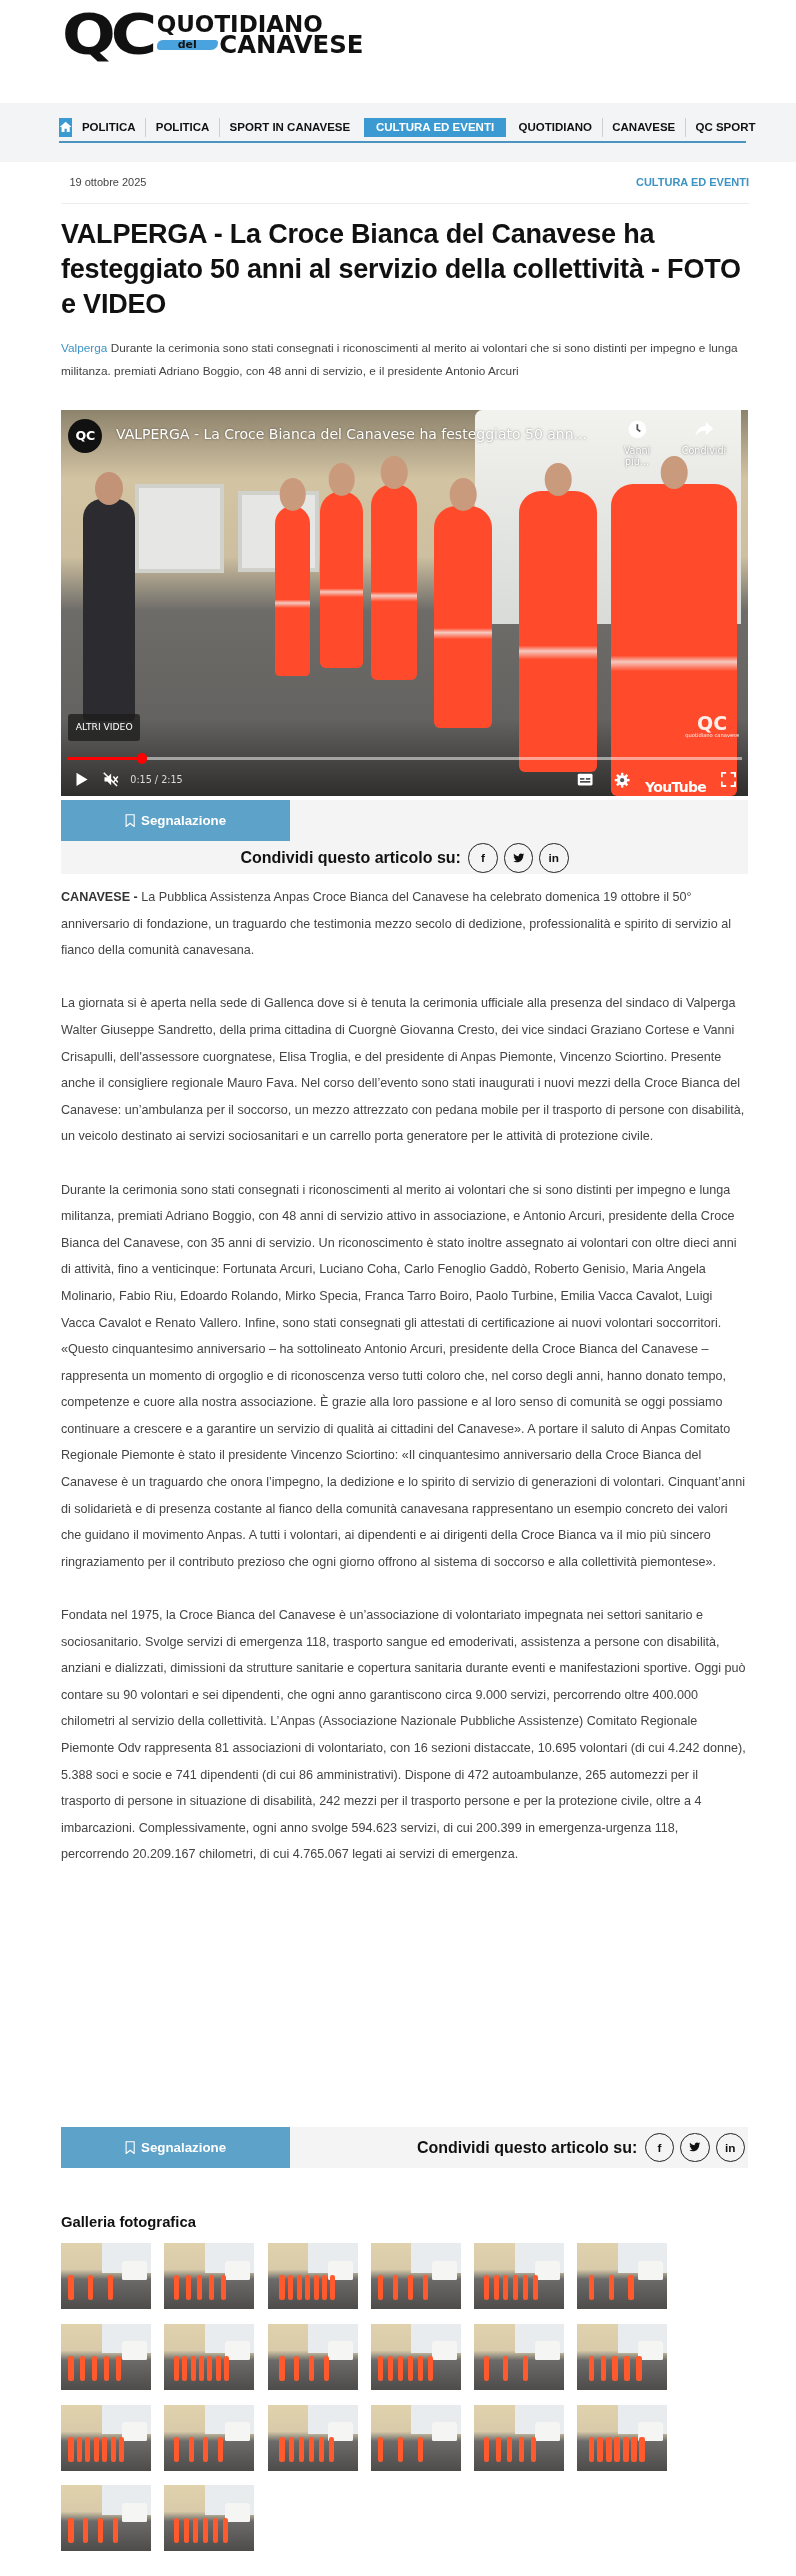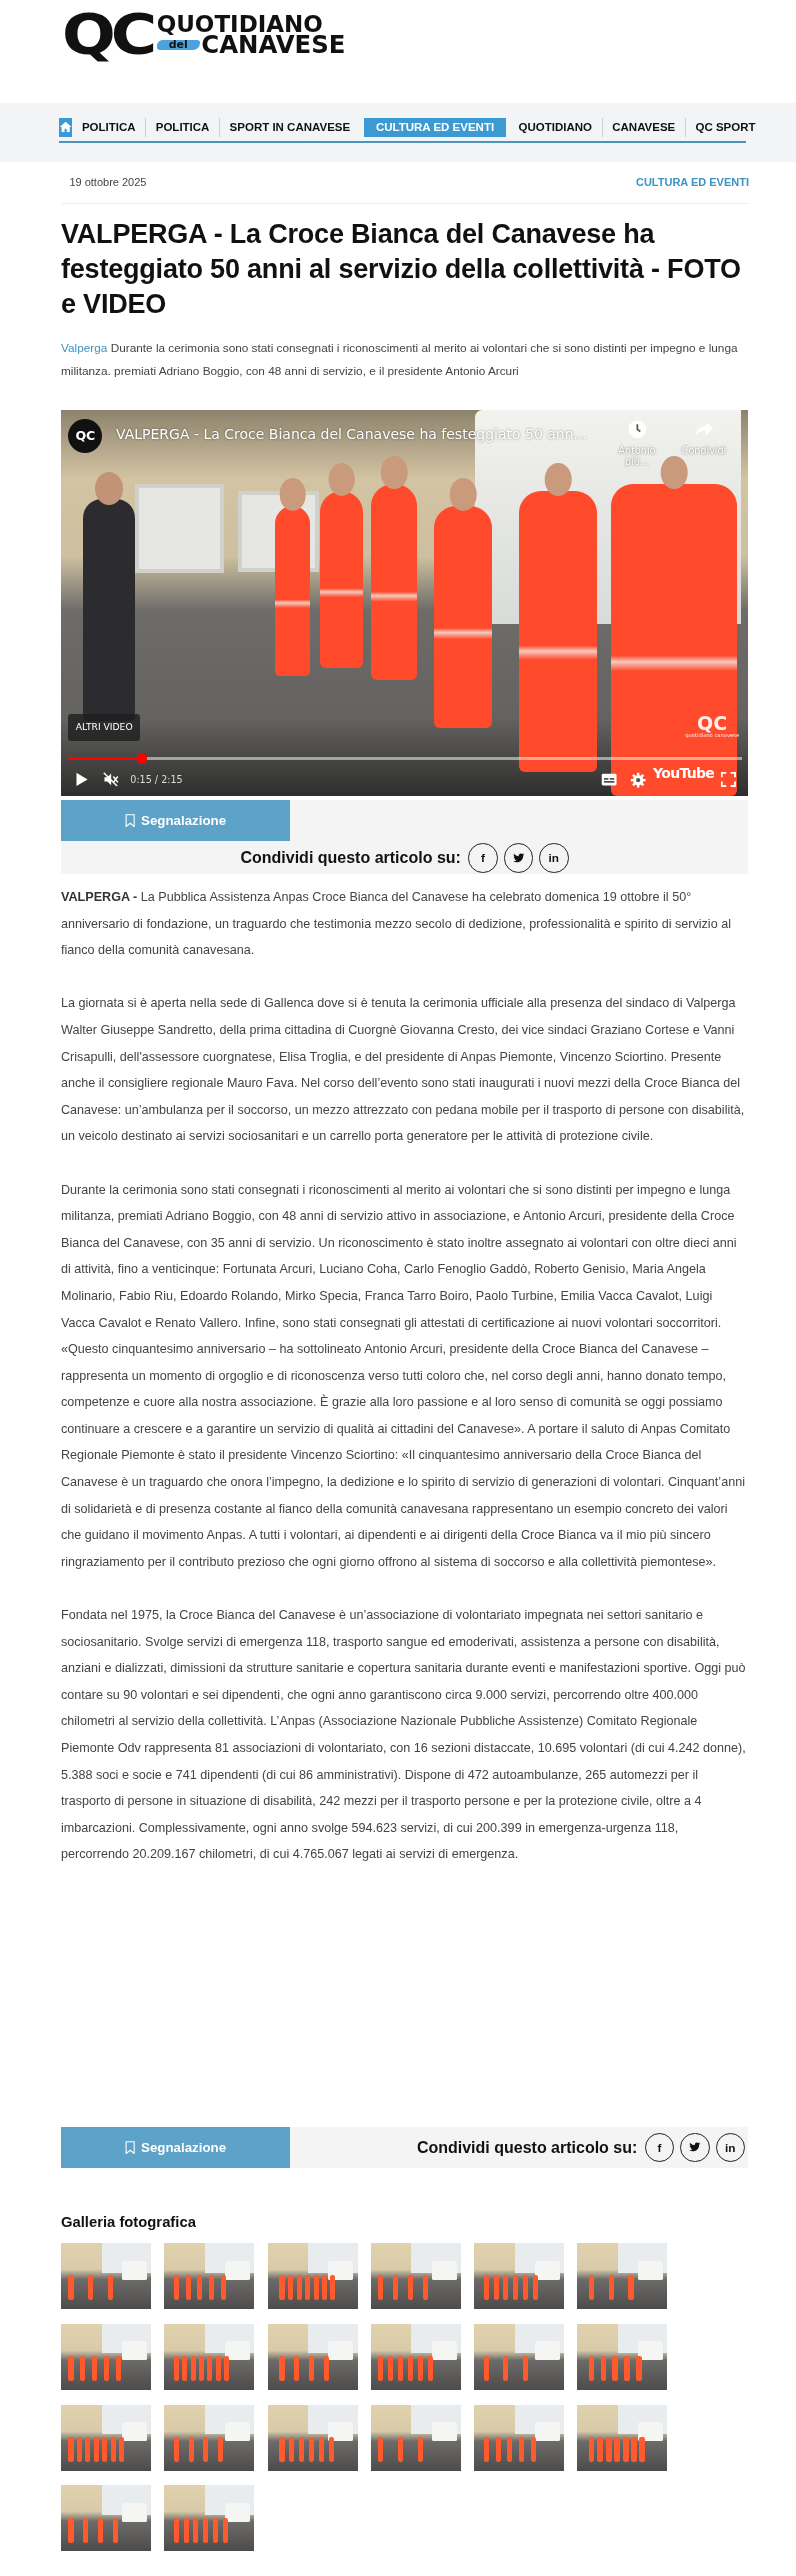--- a/index.html
+++ b/index.html
@@ -6,21 +6,21 @@
   html, body { width: 796px; background: #ffffff; }
   body { font-family: "Liberation Sans", "DejaVu Sans", sans-serif; color: #222; position: relative; height: 2576px; overflow: hidden; }
 
   
   .header { height: 103px; position: relative; }
   .logo { position: absolute; left: 62px; top: 7.4px; display: flex; align-items: center; }
   .logo-qc { font-family: "DejaVu Sans", sans-serif; font-weight: 900; font-size: 55px; letter-spacing: -4.4px; color: #111; line-height: 1; transform: scaleX(1.15); transform-origin: left center; margin-right: 16.3px; }
   .logo-text { display: flex; flex-direction: column; line-height: 0.9; }
   .logo-line1 { font-family: "DejaVu Sans", sans-serif; font-weight: 900; font-size: 23px; color: #111; letter-spacing: 0px; }
   .logo-line2 { display: flex; align-items: center; }
-  .logo-del { font-family: "DejaVu Sans", sans-serif; font-size: 11px; font-weight: 700; color: #111; background: #4aa3de; border-radius: 5.9px 3px 7.4px 3px; padding: 0 12px; margin-right: 1.5px; }
+  .logo-del { font-family: "DejaVu Sans", sans-serif; font-size: 11px; font-weight: 700; color: #111; background: #4aa3de; border-radius: 5.9px 3px 7.4px 3px; padding: 0 21px; margin-right: 1.5px; }
   .logo-canavese { font-family: "DejaVu Sans", sans-serif; font-weight: 900; font-size: 24.4px; color: #111; }
 
   
   .nav { position: absolute; top: 103px; left: 0; width: 796px; height: 59px; background: #f3f4f5; }
   .nav-inner { position: absolute; left: 59px; top: 14.8px; width: 687px; height: 25px; display: flex; align-items: center; border-bottom: 2.2px solid #4b94bf; padding-bottom: 0; }
   .nav-home { width: 34px; height: 19px; background: #3b9ad2; display: flex; align-items: center; justify-content: center; margin-top: -4.4px; }
   .nav-item { font-size: 11.5px; font-weight: 700; color: #111; padding: 0 9.6px; height: 19px; line-height: 19px; margin-top: -4.4px; white-space: nowrap; border-left: 0.7px solid #cfcfcf; }
   .nav-item.first { border-left: none; }
   .nav-item.active { background: #3b9ad2; color: #fff; border-left: none; padding: 0 11.8px; margin-left: 4.4px; margin-right: 3px; }
   .nav-item.after-active { border-left: none; }
@@ -55,21 +55,21 @@
   .v-action .ic { display: block; height: 20.7px; margin-bottom: 5.9px; }
   .v-more { position: absolute; left: 7.4px; top: 304px; padding: 0 7.4px; height: 26.6px; line-height: 26.6px; border-radius: 3px; background: rgba(30,30,30,0.8); color: #fff; font-size: 9.2px; font-family: "DejaVu Sans", sans-serif; }
   .v-watermark { position: absolute; right: 8.9px; top: 304px; color: #fff; font-weight: 900; font-size: 19px; text-align: center; line-height: 1; font-family: "DejaVu Sans", sans-serif; opacity: 0.9; }
   .v-watermark small { display: block; font-size: 5.2px; font-weight: 400; }
   .v-progress { position: absolute; left: 5.9px; top: 347px; width: 675px; height: 3px; background: rgba(255,255,255,0.5); }
   .v-progress-fill { position: absolute; left: 0; top: 0; height: 3px; background: #f00; }
   .v-progress-knob { position: absolute; top: -3.7px; width: 10.3px; height: 10.3px; border-radius: 50%; background: #f00; margin-left: -5.2px; }
   .v-controls { position: absolute; left: 0; top: 355px; width: 100%; height: 29.5px; display: flex; align-items: center; }
   .v-btn { width: 29.5px; height: 29.5px; display: flex; align-items: center; justify-content: center; }
   .v-time { color: #ddd; font-size: 9.6px; margin-left: 4.4px; font-family: "DejaVu Sans", sans-serif; }
-  .v-right { margin-left: auto; display: flex; align-items: flex-start; gap: 0; margin-right: 4.4px; }
+  .v-right { margin-left: auto; display: flex; align-items: flex-end; gap: 8px; margin-right: 4.4px; }
   .v-yt { color: #fff; font-weight: 700; font-size: 14px; letter-spacing: -0.7px; font-family: "DejaVu Sans", sans-serif; }
 
   
   .share-bar { position: absolute; left: 61px; width: 687px; background: #f4f4f4; }
   .seg-btn { position: absolute; left: 0; top: 0; width: 229px; height: 41px; background: #5ca2c9; color: #fff; font-weight: 700; font-size: 13.3px; display: flex; align-items: center; justify-content: center; gap: 5.9px; }
   .share-label { font-size: 16px; font-weight: 700; color: #111; white-space: nowrap; }
   .share-icons { display: flex; gap: 5.9px; }
   .social { width: 29.5px; height: 29.5px; border-radius: 50%; border: 0.9px solid #222; display: flex; align-items: center; justify-content: center; font-weight: 700; font-size: 11.8px; color: #111; background: transparent; }
   .share1 { top: 800px; height: 74px; }
   .share1 .share-row { position: absolute; left: 0; top: 43px; width: 100%; height: 29.5px; display: flex; justify-content: center; align-items: center; gap: 7.4px; }
@@ -145,21 +145,21 @@
   <div class="v-person stripe" style="left:550px;top:74px;width:126px;height:312px;"></div>
 
   <div class="v-topbar">
     <div class="v-channel">QC</div>
     <div class="v-title">VALPERGA - La Croce Bianca del Canavese ha festeggiato 50 ann...</div>
     <div class="v-action" style="left:550px;">
       <span class="ic"><svg width="20.7" height="20.7" viewBox="0 0 28 28">
             <circle cx="14" cy="14" r="12" fill="#fff"></circle>
             <path d="M14 7 V14 L18 17" stroke="#555" stroke-width="2.4" fill="none"></path>
           </svg></span>
-      <span>Antonio più...</span>
+      <span>Vanni più...</span>
     </div>
     <div class="v-action" style="left:617px;text-align:center;">
       <span class="ic"><svg width="20.7" height="20.7" viewBox="0 0 28 28">
             <path d="M16 4 L26 13 L16 22 V16 C9 16 5 18 2 24 C3 15 8 10 16 9 Z" fill="#fff"></path>
           </svg></span>
       <span>Condividi</span>
     </div>
   </div>
 
   <div class="v-more">ALTRI VIDEO</div>
@@ -238,21 +238,21 @@
           </svg>
       </a>
       <a class="social">
           <span>in</span>
         </a>
     </div>
   </div>
 </div>
 
 <div class="article">
-  <p class="lead"><b>VALPERGA - </b><span>La Pubblica Assistenza Anpas Croce Bianca del Canavese ha celebrato domenica 19 ottobre il 50° anniversario di fondazione, un traguardo che testimonia mezzo secolo di dedizione, professionalità e spirito di servizio al fianco della comunità canavesana.</span></p>
+  <p class="lead"><b>CANAVESE - </b><span>La Pubblica Assistenza Anpas Croce Bianca del Canavese ha celebrato domenica 19 ottobre il 50° anniversario di fondazione, un traguardo che testimonia mezzo secolo di dedizione, professionalità e spirito di servizio al fianco della comunità canavesana.</span></p>
   <div class="p-gap"></div>
   <p>La giornata si è aperta nella sede di Gallenca dove si è tenuta la cerimonia ufficiale alla presenza del sindaco di Valperga Walter Giuseppe Sandretto, della prima cittadina di Cuorgnè Giovanna Cresto, dei vice sindaci Graziano Cortese e Vanni Crisapulli, dell'assessore cuorgnatese, Elisa Troglia, e del presidente di Anpas Piemonte, Vincenzo Sciortino. Presente anche il consigliere regionale Mauro Fava. Nel corso dell’evento sono stati inaugurati i nuovi mezzi della Croce Bianca del Canavese: un’ambulanza per il soccorso, un mezzo attrezzato con pedana mobile per il trasporto di persone con disabilità, un veicolo destinato ai servizi sociosanitari e un carrello porta generatore per le attività di protezione civile.</p>
   <div class="p-gap"></div>
   <p>Durante la cerimonia sono stati consegnati i riconoscimenti al merito ai volontari che si sono distinti per impegno e lunga militanza, premiati Adriano Boggio, con 48 anni di servizio attivo in associazione, e Antonio Arcuri, presidente della Croce Bianca del Canavese, con 35 anni di servizio. Un riconoscimento è stato inoltre assegnato ai volontari con oltre dieci anni di attività, fino a venticinque: Fortunata Arcuri, Luciano Coha, Carlo Fenoglio Gaddò, Roberto Genisio, Maria Angela Molinario, Fabio Riu, Edoardo Rolando, Mirko Specia, Franca Tarro Boiro, Paolo Turbine, Emilia Vacca Cavalot, Luigi Vacca Cavalot e Renato Vallero. Infine, sono stati consegnati gli attestati di certificazione ai nuovi volontari soccorritori.</p>
   <p>«Questo cinquantesimo anniversario – ha sottolineato Antonio Arcuri, presidente della Croce Bianca del Canavese – rappresenta un momento di orgoglio e di riconoscenza verso tutti coloro che, nel corso degli anni, hanno donato tempo, competenze e cuore alla nostra associazione. È grazie alla loro passione e al loro senso di comunità se oggi possiamo continuare a crescere e a garantire un servizio di qualità ai cittadini del Canavese». A portare il saluto di Anpas Comitato Regionale Piemonte è stato il presidente Vincenzo Sciortino: «Il cinquantesimo anniversario della Croce Bianca del Canavese è un traguardo che onora l’impegno, la dedizione e lo spirito di servizio di generazioni di volontari. Cinquant’anni di solidarietà e di presenza costante al fianco della comunità canavesana rappresentano un esempio concreto dei valori che guidano il movimento Anpas. A tutti i volontari, ai dipendenti e ai dirigenti della Croce Bianca va il mio più sincero ringraziamento per il contributo prezioso che ogni giorno offrono al sistema di soccorso e alla collettività piemontese».</p>
   <div class="p-gap"></div>
   <p>Fondata nel 1975, la Croce Bianca del Canavese è un’associazione di volontariato impegnata nei settori sanitario e sociosanitario. Svolge servizi di emergenza 118, trasporto sangue ed emoderivati, assistenza a persone con disabilità, anziani e dializzati, dimissioni da strutture sanitarie e copertura sanitaria durante eventi e manifestazioni sportive. Oggi può contare su 90 volontari e sei dipendenti, che ogni anno garantiscono circa 9.000 servizi, percorrendo oltre 400.000 chilometri al servizio della collettività. L’Anpas (Associazione Nazionale Pubbliche Assistenze) Comitato Regionale Piemonte Odv rappresenta 81 associazioni di volontariato, con 16 sezioni distaccate, 10.695 volontari (di cui 4.242 donne), 5.388 soci e socie e 741 dipendenti (di cui 86 amministrativi). Dispone di 472 autoambulanze, 265 automezzi per il trasporto di persone in situazione di disabilità, 242 mezzi per il trasporto persone e per la protezione civile, oltre a 4 imbarcazioni. Complessivamente, ogni anno svolge 594.623 servizi, di cui 200.399 in emergenza-urgenza 118, percorrendo 20.209.167 chilometri, di cui 4.765.067 legati ai servizi di emergenza.</p>
 </div>
 
 <div class="share-bar share2">

